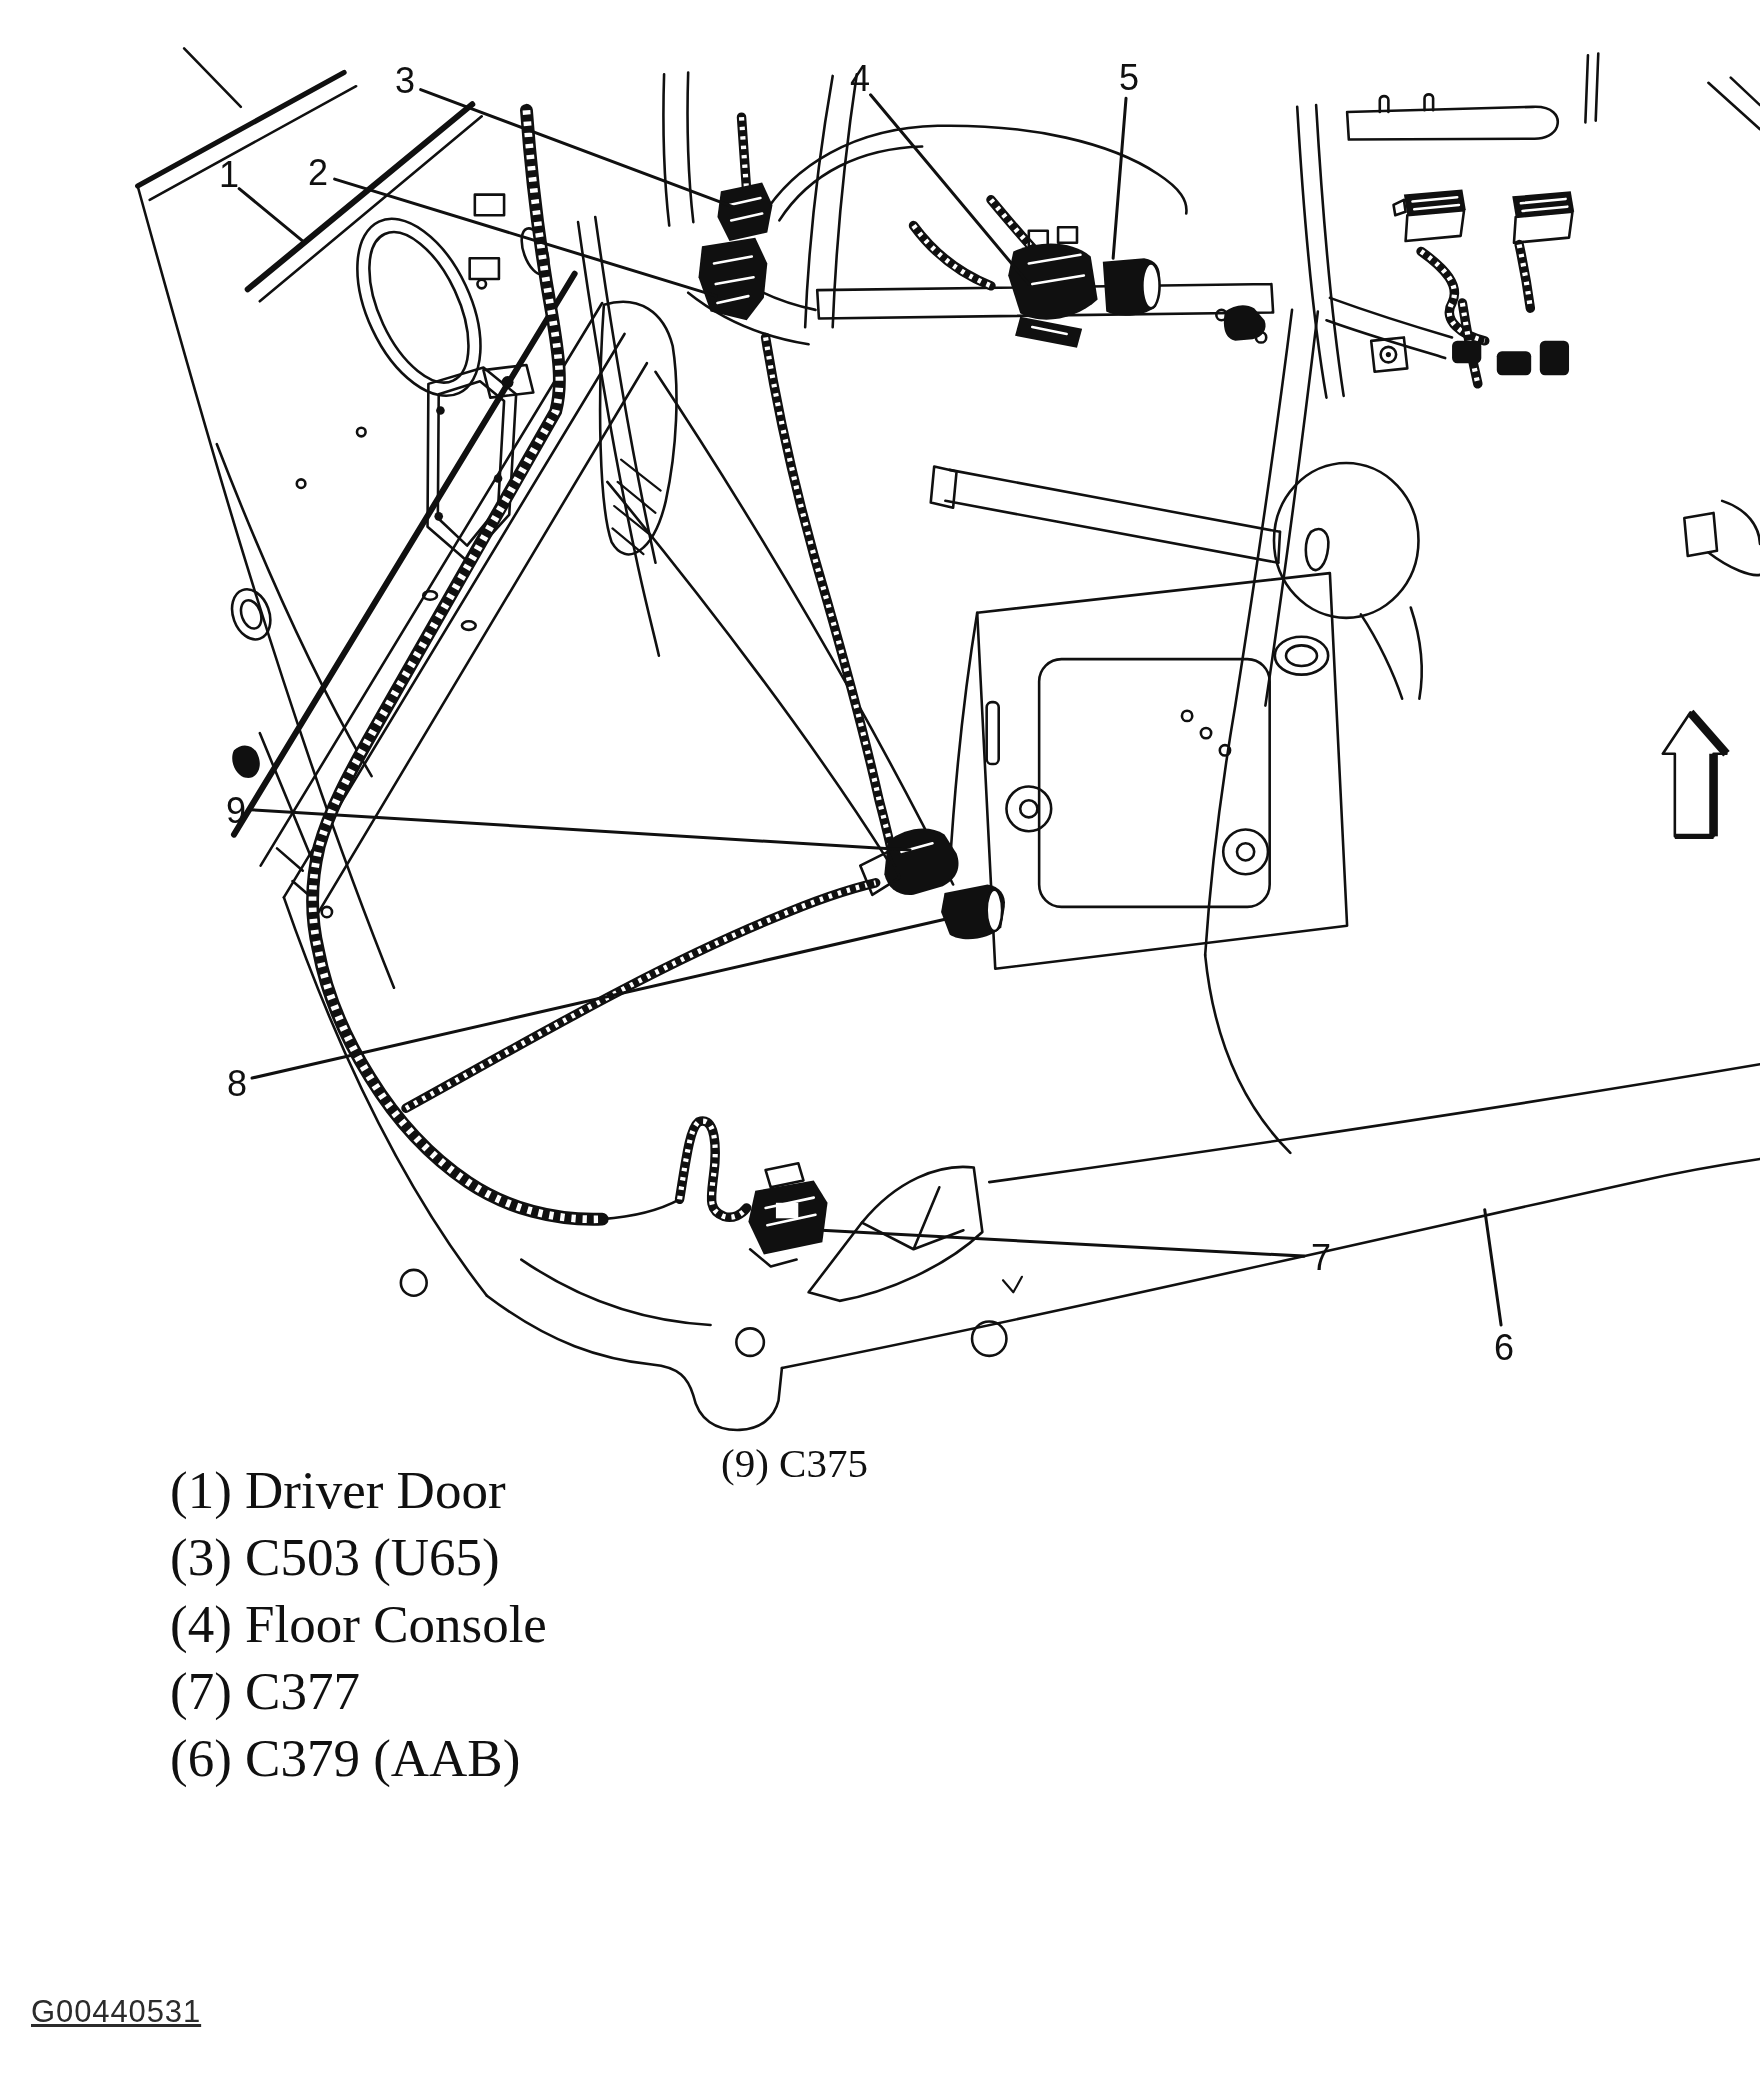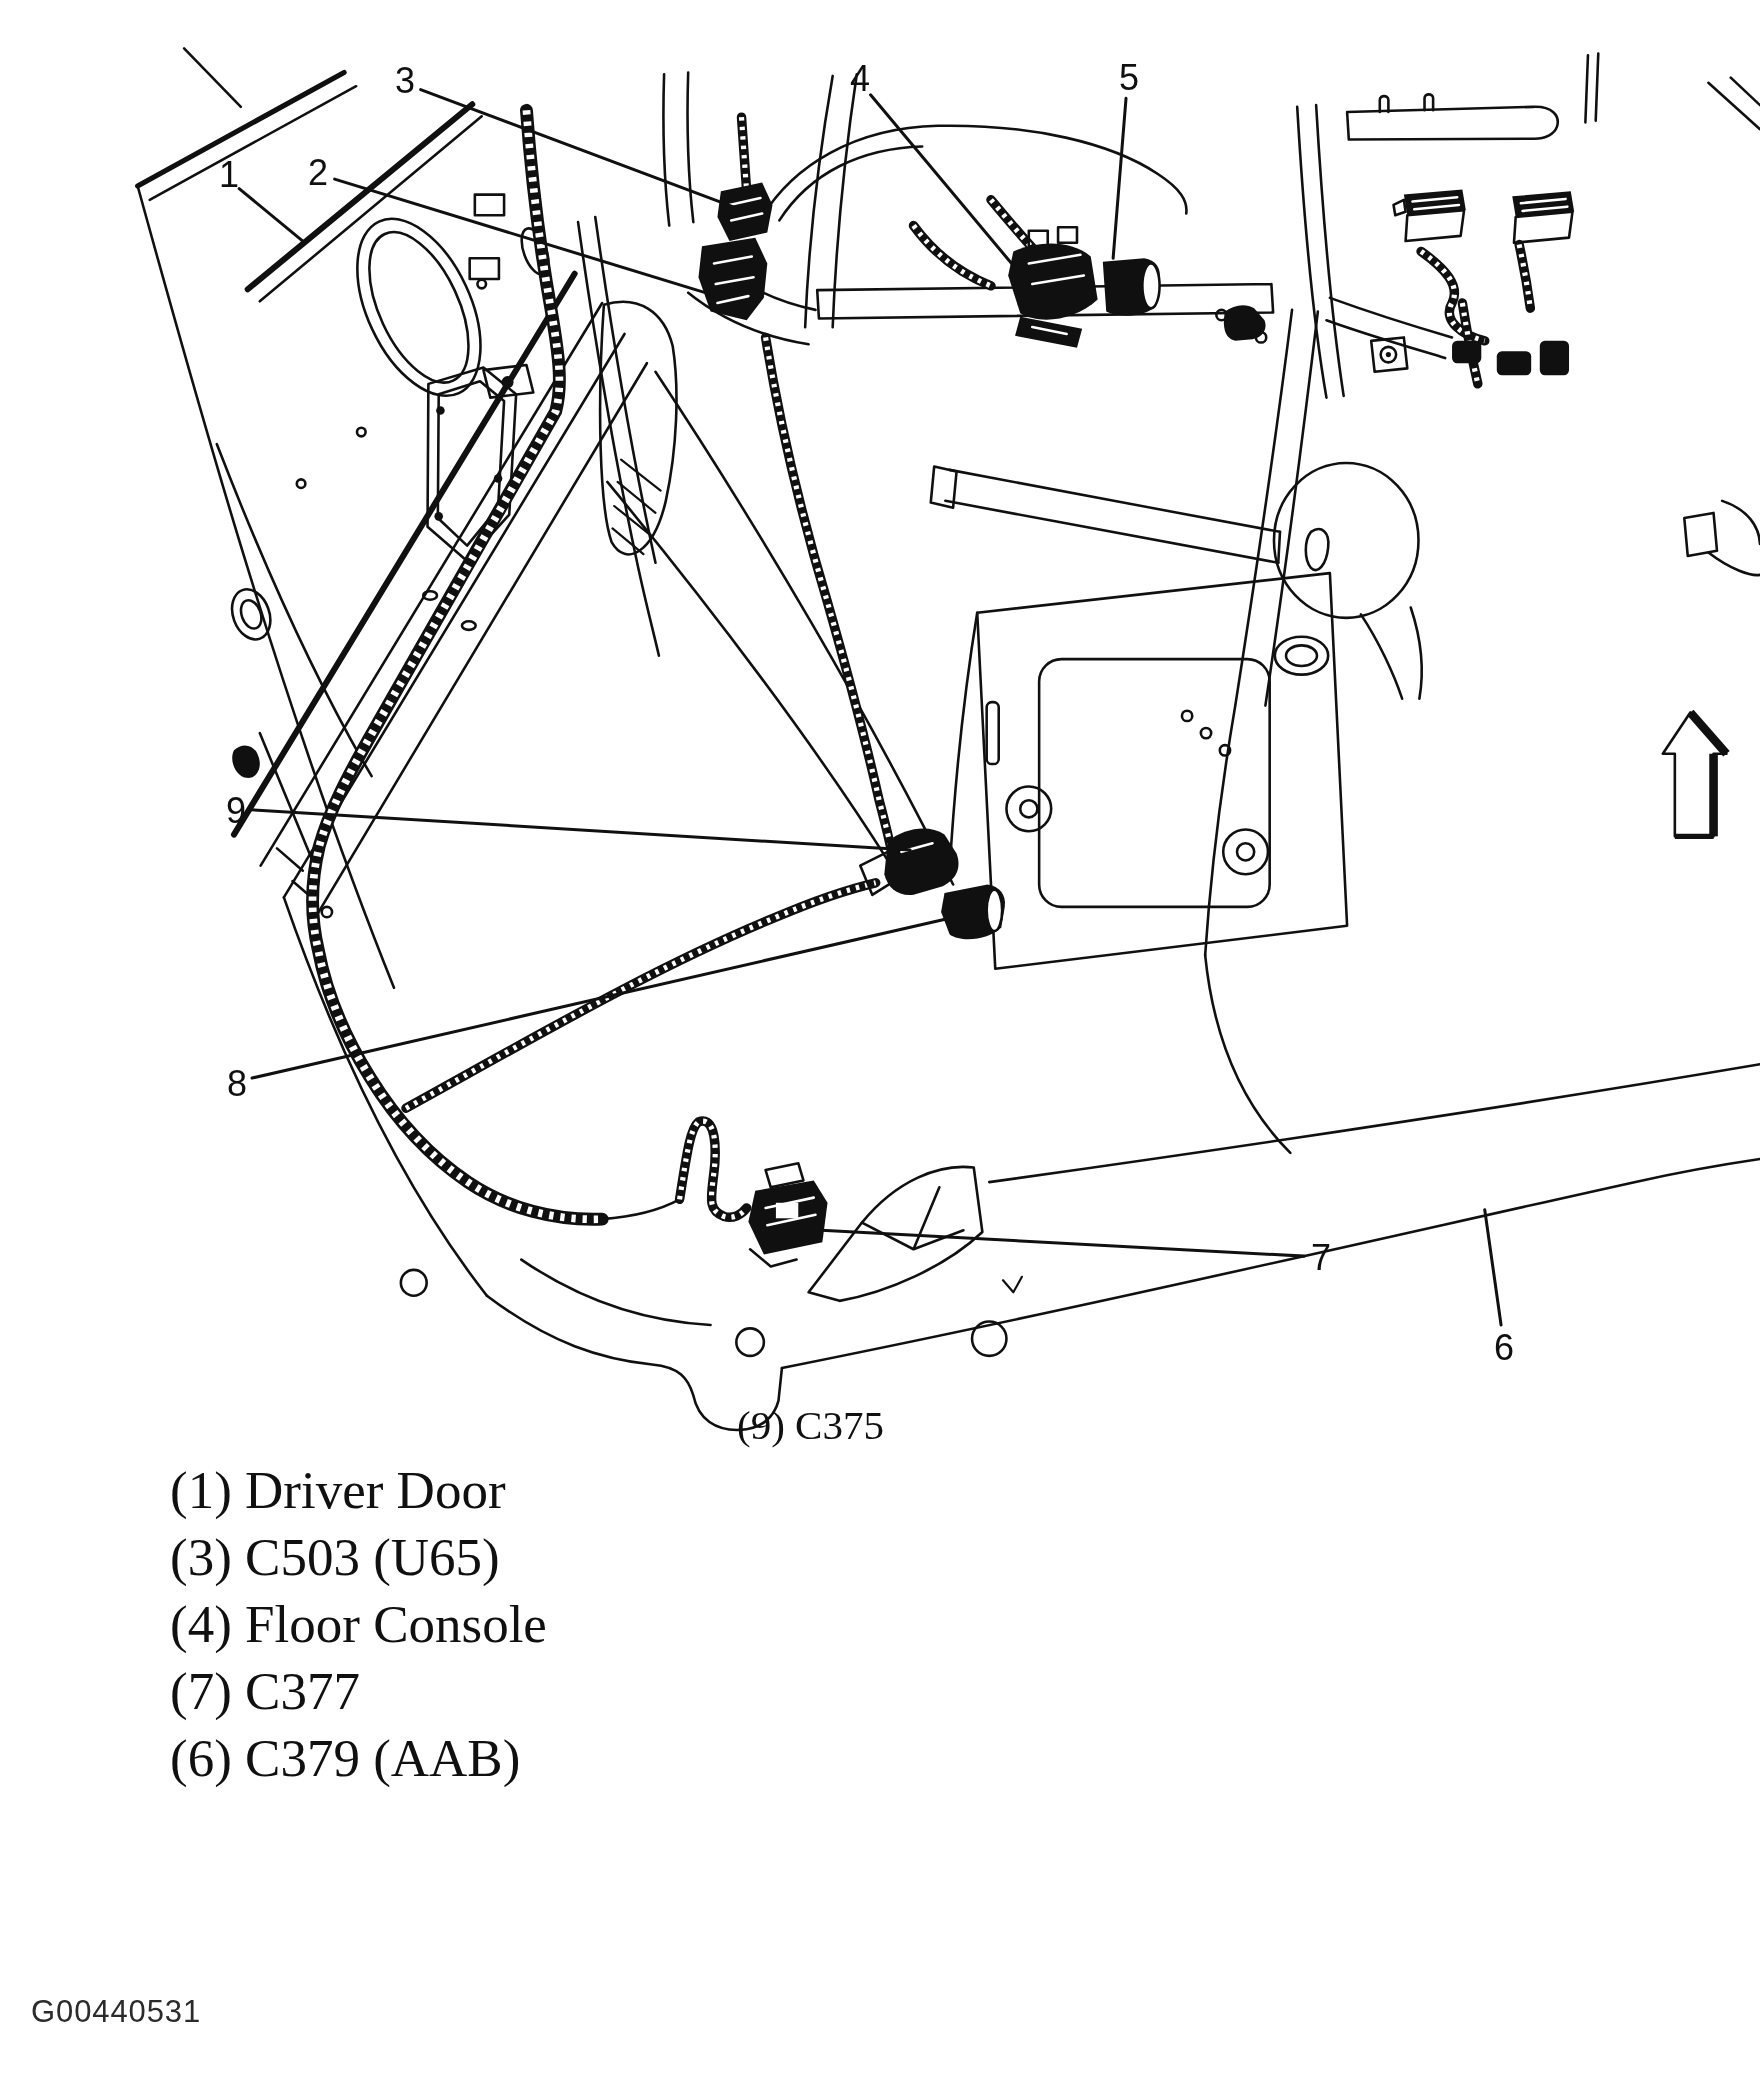--- a/index.html
+++ b/index.html
@@ -11,23 +11,23 @@
   .fillb{fill:#101010;stroke:none;}
   .wln{stroke:#ffffff;stroke-width:3;fill:none;stroke-linecap:round;}
   .corr{stroke:#101010;stroke-width:15;fill:none;stroke-linecap:round;}
   .corr-rib{stroke:#ffffff;stroke-width:9;fill:none;stroke-dasharray:5 8;}
   .corr-thin{stroke:#101010;stroke-width:11;fill:none;stroke-linecap:round;}
   .corr-thin-rib{stroke:#ffffff;stroke-width:6;fill:none;stroke-dasharray:4 7;}
   .callout{position:absolute;transform:translate(-50%,-50%);
            font-family:"Liberation Sans", sans-serif;font-size:36px;font-weight:500;
            color:#101010;line-height:1;user-select:none;}
   #legend{position:absolute;left:170px;top:1457px;font-size:53px;line-height:67px;white-space:nowrap;}
-  #legend-floating{position:absolute;left:721px;top:1401px;font-size:41px;line-height:48px;white-space:nowrap;margin-left:16px;}
+  #legend-floating{position:absolute;left:721px;top:1439px;font-size:41px;line-height:48px;white-space:nowrap;}
   #figure-id{position:absolute;left:31px;top:1994px;font-family:"Liberation Sans", sans-serif;
-             font-size:31px;color:#2b2b2b;letter-spacing:0.9px;}
+             font-size:31px;color:#2b2b2b;letter-spacing:0.9px;text-decoration:underline;}
 </style>
 </head>
 <body>
 
 <div id="stage">
 
   <svg id="lineart" width="1760" height="2083" viewBox="0 0 2046 2421">
 
     <g>
       <path class="ln" style="stroke-width:6" d="M160 216 L400 84"></path>

